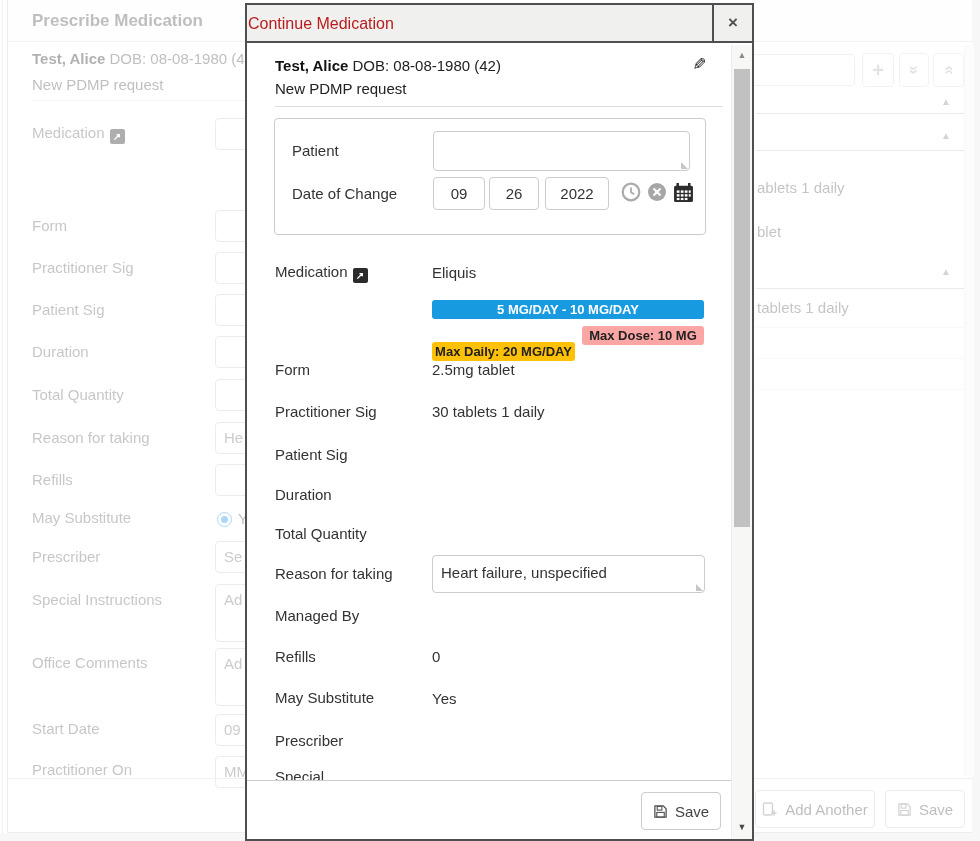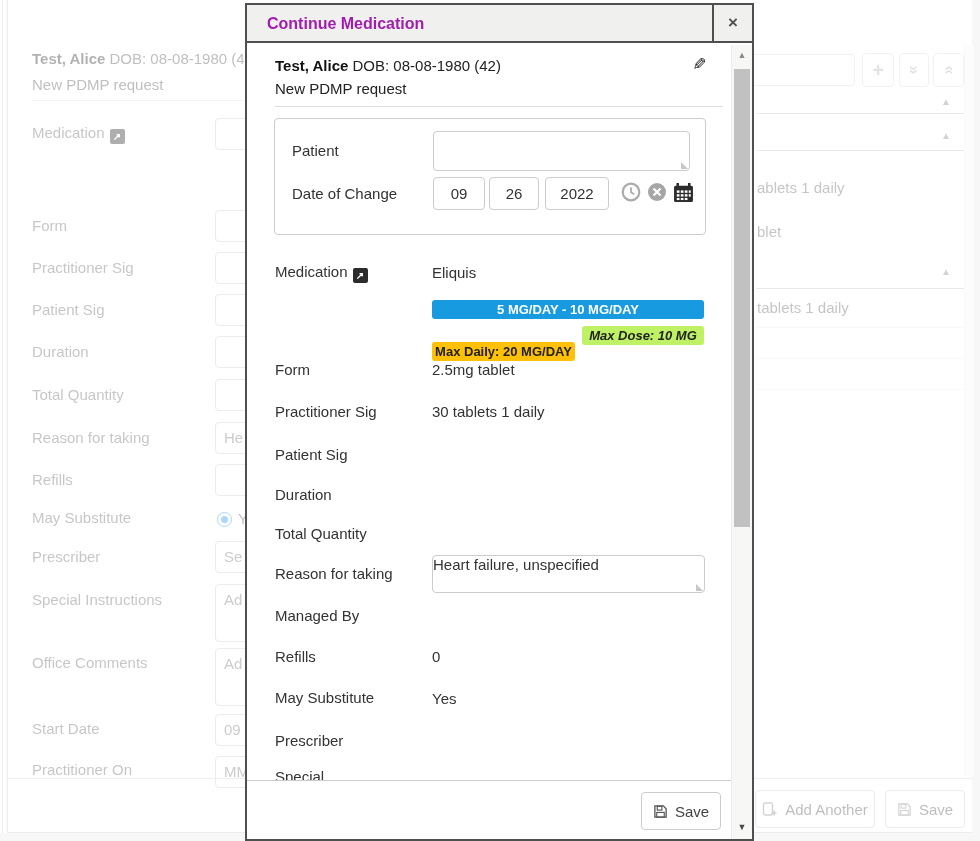--- a/index.html
+++ b/index.html
@@ -46,21 +46,21 @@
             color:#555; display:flex; align-items:center; justify-content:center; gap:7px; font-size:15px; }
 
   
   .overlay { position:absolute; inset:0; background:rgba(255,255,255,0.62); z-index:5; }
 
   
   .modal { position:absolute; left:245px; top:3px; width:509px; height:838px; background:#fff;
            border:2px solid #4f4f4f; z-index:10; }
   .m-header { position:absolute; left:0; top:0; right:0; height:38px; background:#f0f0ef;
               border-bottom:2px solid #4f4f4f; display:flex; align-items:stretch; }
-  .m-title { line-height:38px; padding-left:20px; font-size:16px; font-weight:bold; color:#a21caf; }
+  .m-title { line-height:38px; padding-left:1px; font-size:16px; font-weight:normal; color:#b91c1c; }
   .m-close { margin-left:auto; width:40px; border-left:2px solid #4f4f4f; text-align:center; line-height:36px;
              font-size:17px; font-weight:bold; color:#4f4f4f; cursor:pointer; }
   .m-body { position:absolute; top:40px; left:0; right:0; bottom:0; background:#fff; }
 
   .m-patient { position:absolute; left:28px; top:12px; color:#222; }
   .m-patient b { color:#111; }
   .pencil { position:absolute; left:444px; top:8px; font-size:17px; color:#222; transform:rotate(90deg); cursor:pointer; }
   .m-note { position:absolute; left:28px; top:35px; color:#222; }
   .m-div1 { position:absolute; left:28px; top:61px; width:448px; border-top:1px solid #ddd; }
 
@@ -75,21 +75,21 @@
 
   .m-label { position:absolute; left:28px; color:#333; }
   .m-value { position:absolute; left:185px; color:#333; }
 
   .badge { position:absolute; height:19px; border-radius:3px; font-size:13px; font-weight:bold;
            display:flex; align-items:center; justify-content:center;text-align:center; }
   .badge-blue { left:185px; top:255px; width:272px; color:#fff; }
   .badge-y1 { left:185px; top:281px; width:143px; color:#212121;margin-top:16px; }
   .badge-y2 { left:335px; top:281px; width:122px; color:#212121; }
 
-  .rft-area { position:absolute; left:185px; top:510px; width:273px; height:38px; padding:0; overflow:hidden; white-space:nowrap; }
+  .rft-area { position:absolute; left:185px; top:510px; width:273px; height:38px; padding:8px; overflow:hidden; white-space:nowrap; }
   .special-clip { position:absolute; left:28px; top:723px; height:12px; overflow:hidden; color:#333;text-align:center; }
   .m-div2 { position:absolute; left:0; right:0; top:735px; border-top:1px solid #ccc; }
   .save-btn { position:absolute; left:394px; top:747px; width:80px; height:38px; border:1px solid #ccc; border-radius:4px;
               background:#fff; color:#444; display:flex; align-items:center; justify-content:center; gap:7px; cursor:pointer; }
 
   .m-scroll { position:absolute; top:0; right:0; bottom:0; width:21px; background:#f7f7f6; border-left:1px solid #ececec; }
   .ms-up { position:absolute; top:5px; left:0; right:0; text-align:center; font-size:9px; color:#8a8a8a; cursor:pointer; }
   .ms-thumb { position:absolute; top:24px; left:2px; width:16px; height:458px; background:#c1c1c1; cursor:pointer; }
   .ms-down { position:absolute; bottom:7px; left:0; right:0; text-align:center; font-size:9px; color:#4a4a4a; cursor:pointer; }
 
@@ -100,20 +100,23 @@
 </head>
 <body>
 
 <div class="stage">
 
   <div class="left-strip">
       <div class="left-strip-inner"></div>
     </div>
 
   <div class="panel">
+    <div class="pm-header">
+      <div class="pm-title">Prescribe Medication</div>
+    </div>
 
     <div class="bg-patient">
       <b>Test, Alice</b>
       <span>DOB: 08-08-1980 (42</span>
     </div>
     <div class="bg-note">New PDMP request</div>
     <div class="bg-div1"></div>
 
     <div class="bg-label" style="top:124px">
       <span>Medication</span><span class="extlink">↗</span>
@@ -243,21 +246,21 @@
         </svg>
       </div>
 
       <div class="m-label" style="top:218px">
         <span>Medication</span><span class="extlink">↗</span>
       </div>
       <div class="m-value" style="top:219px">Eliquis</div>
 
       <div class="badge badge-blue" id="badge-blue" style="background: rgb(24, 154, 225);">5 MG/DAY - 10 MG/DAY</div>
       <div class="badge badge-y1" id="badge-y1" style="background: rgb(255, 193, 7);">Max Daily: 20 MG/DAY</div>
-      <div class="badge badge-y2" id="badge-y2" style="background: #bef264; font-style: italic;">Max Dose: 10 MG</div>
+      <div class="badge badge-y2" id="badge-y2" style="background: #fca5a5;">Max Dose: 10 MG</div>
 
       <div class="m-label" style="top:316px">Form</div>
       <div class="m-value" style="top:316px">2.5mg tablet</div>
 
       <div class="m-label" style="top:358px">Practitioner Sig</div>
       <div class="m-value" style="top:358px">30 tablets 1 daily</div>
 
       <div class="m-label" style="top:401px">Patient Sig</div>
       <div class="m-label" style="top:441px">Duration</div>
       <div class="m-label" style="top:480px">Total Quantity</div>

